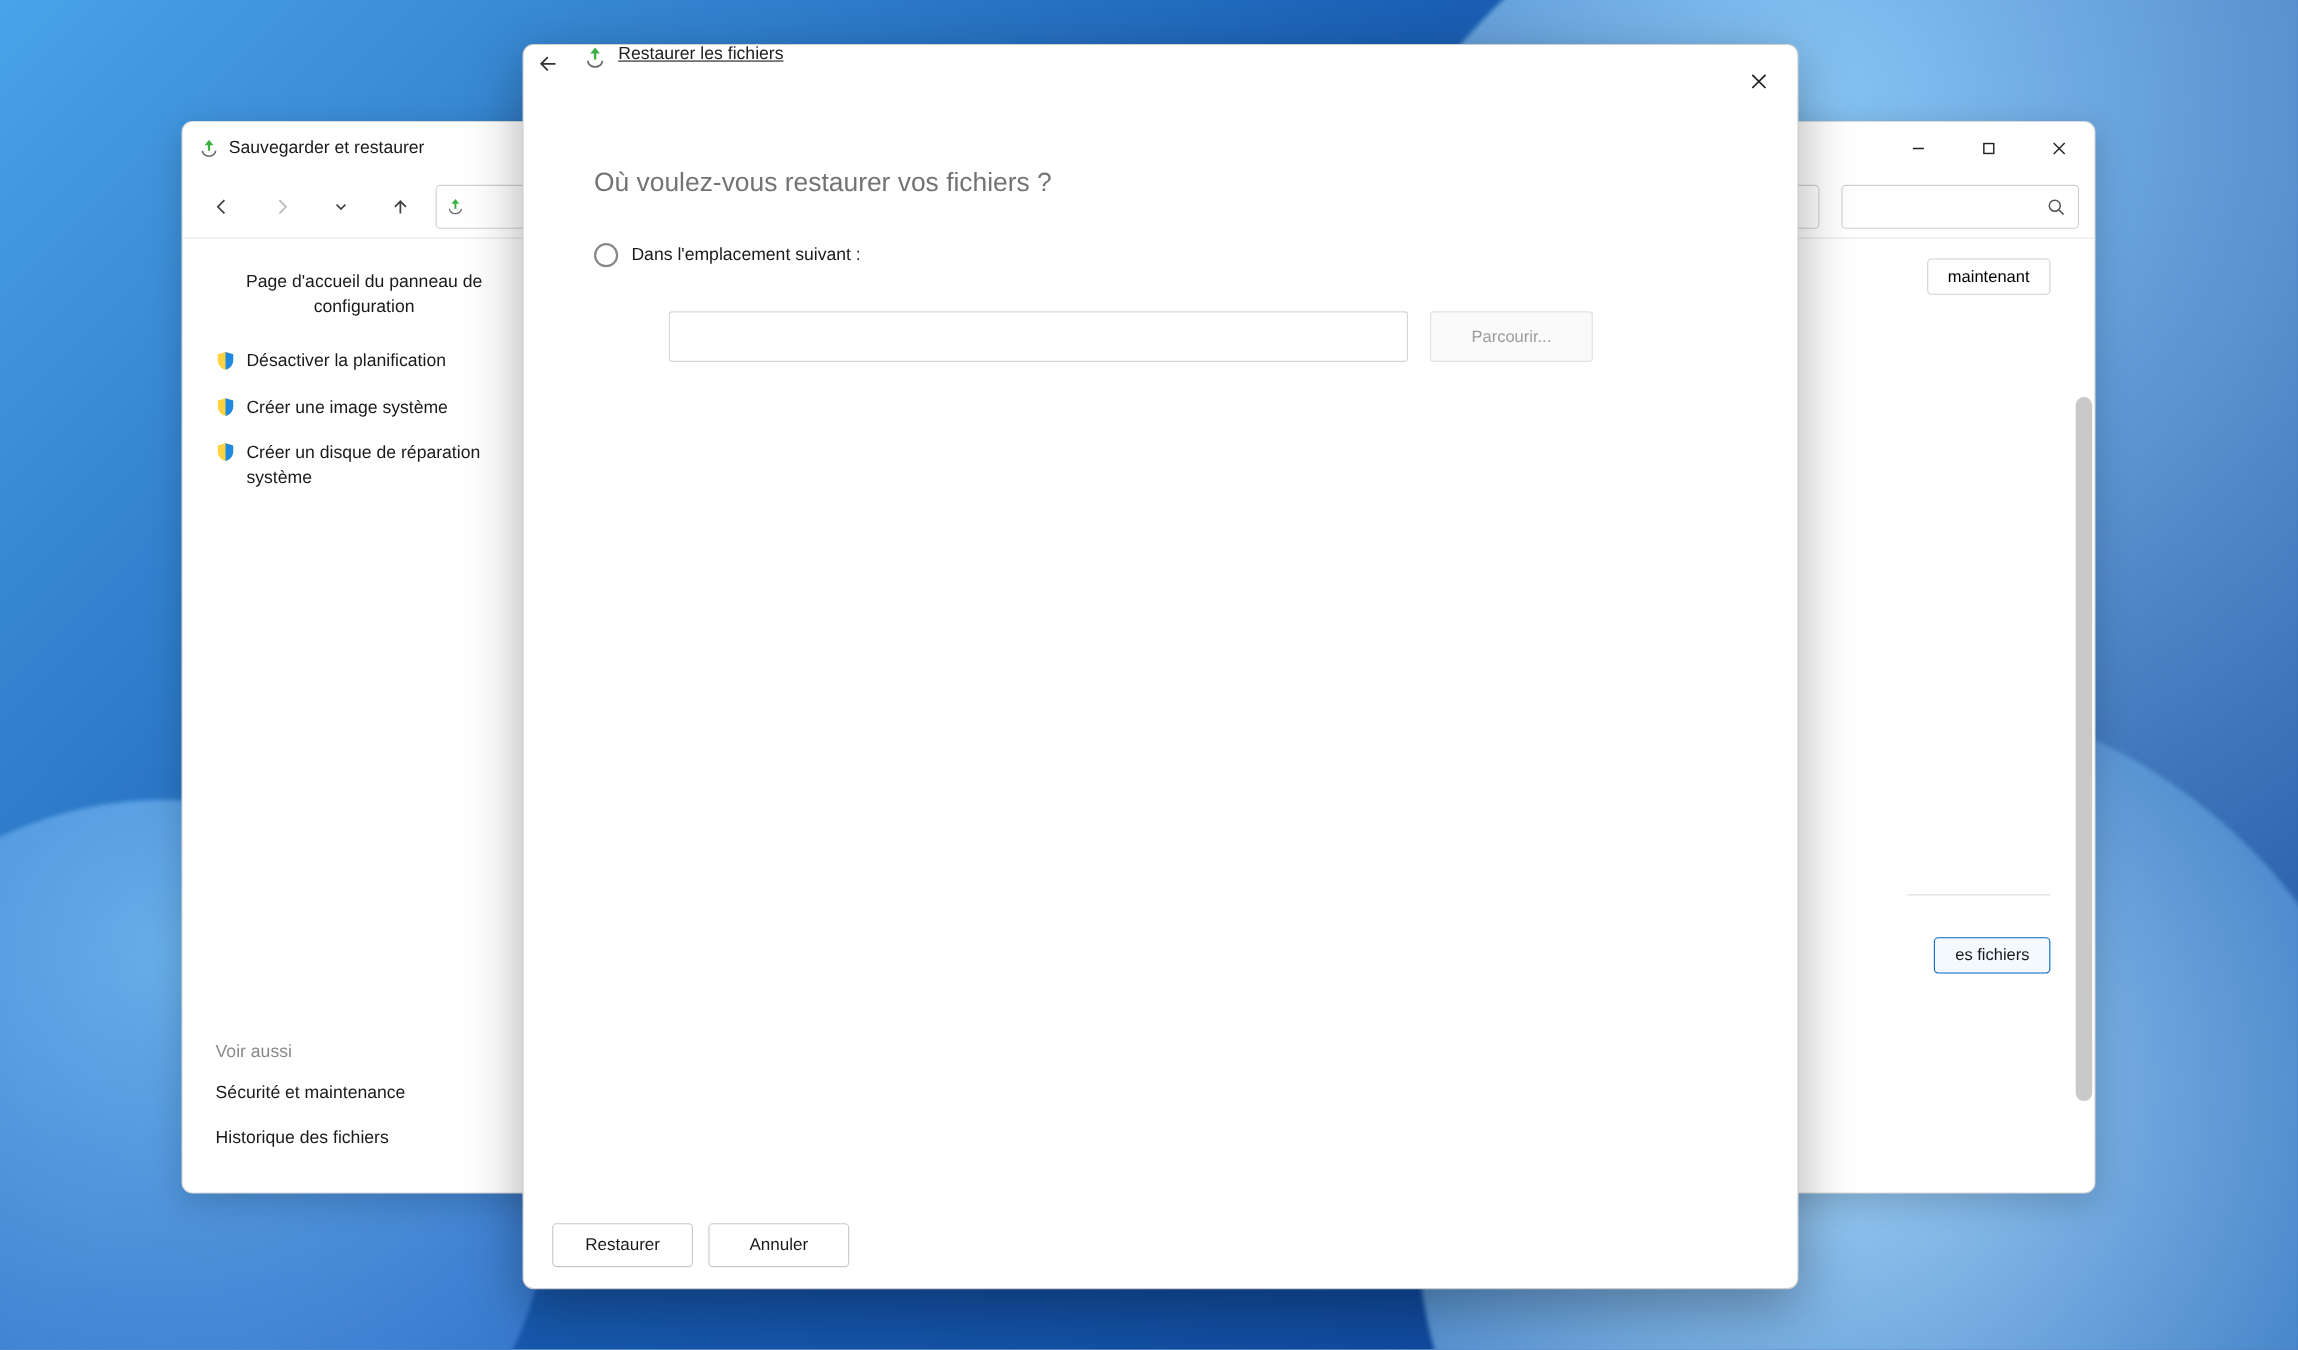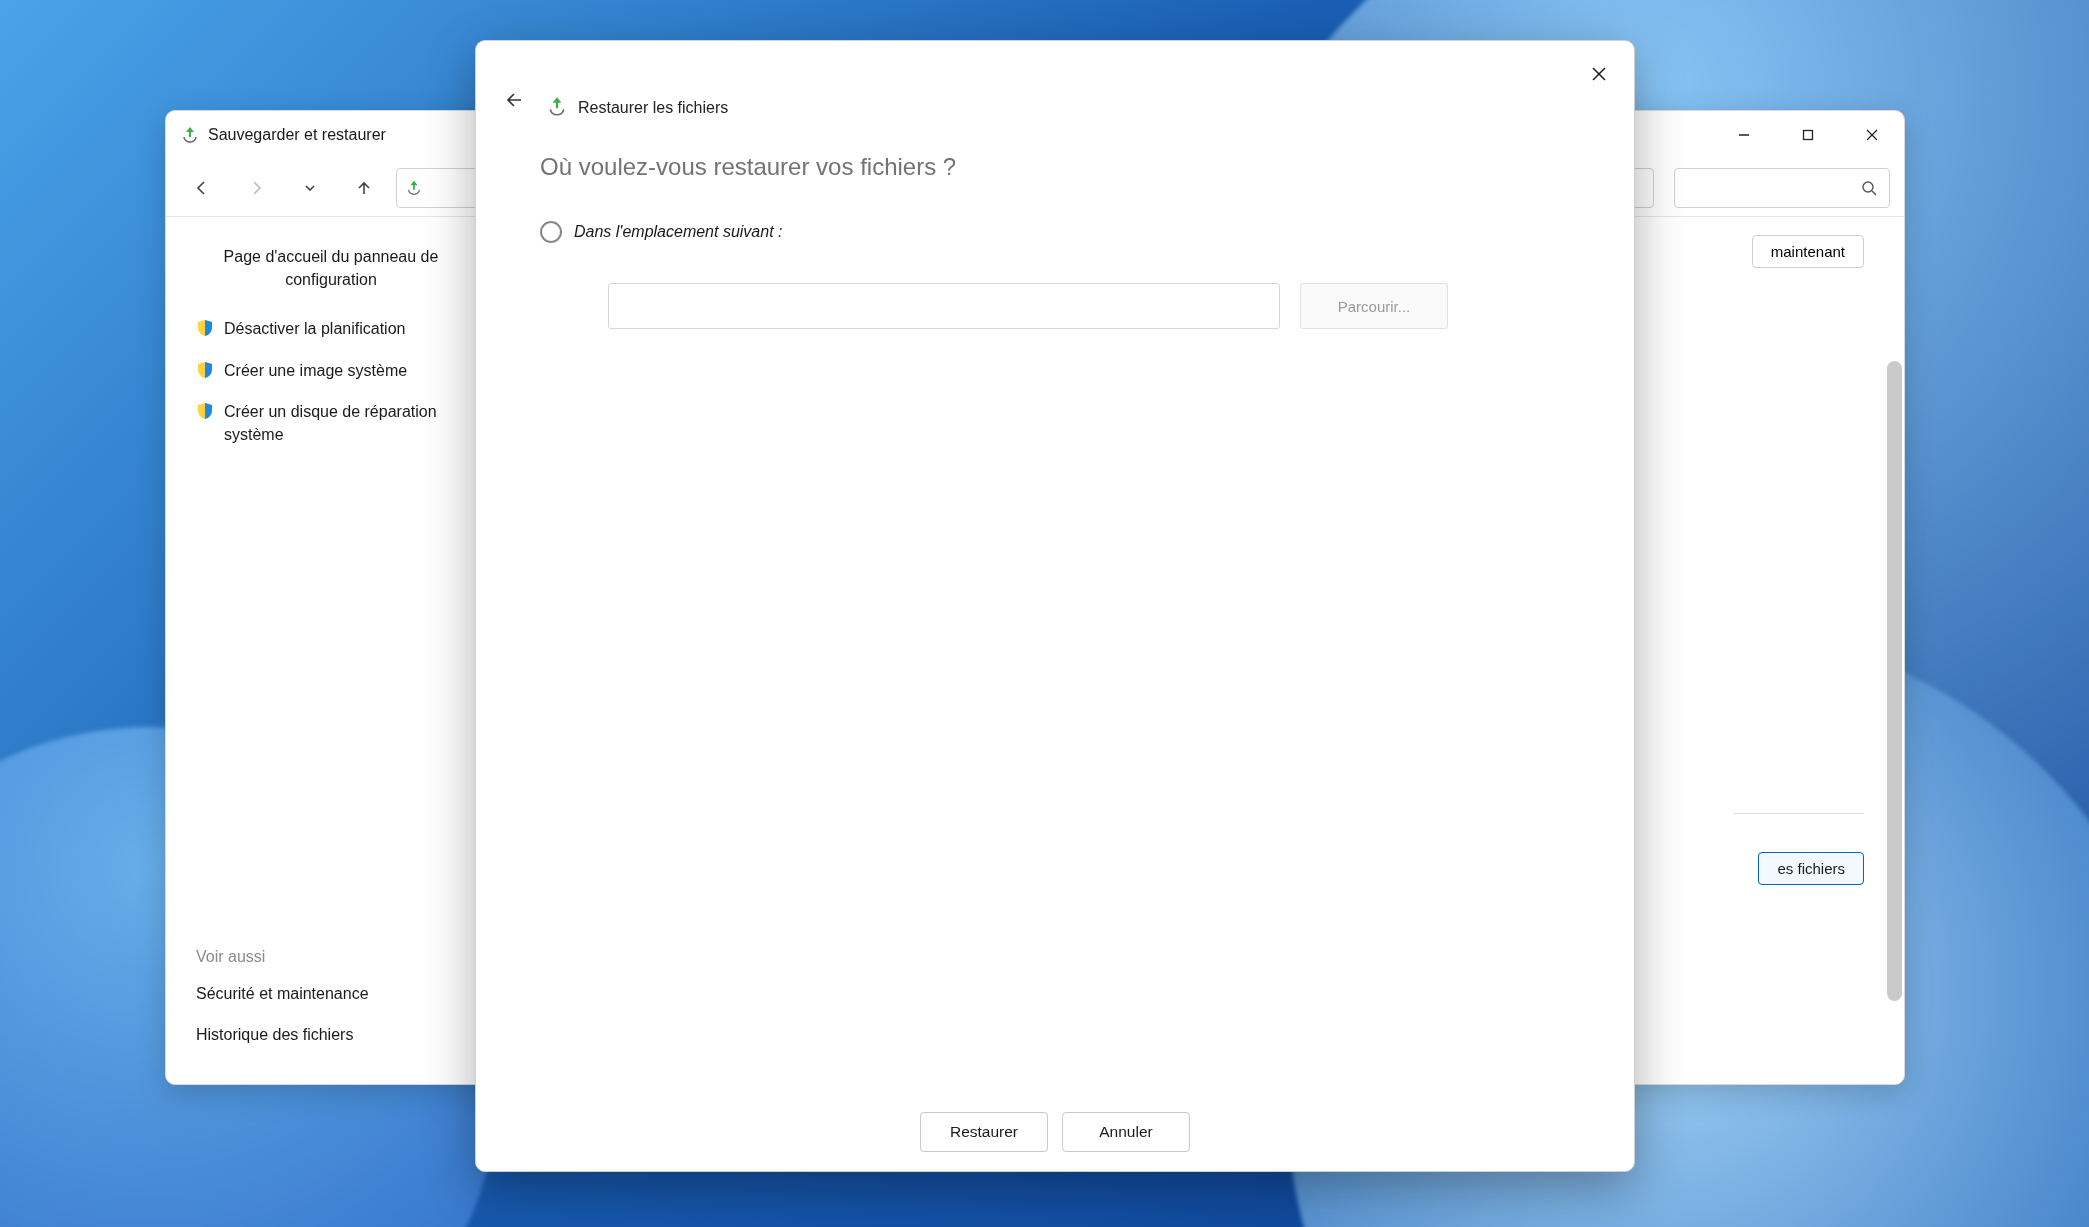--- a/index.html
+++ b/index.html
@@ -110,21 +110,21 @@
     position: absolute;
     left: 475px; top: 40px;
     width: 1160px; height: 1132px;
     background: #fff;
     border: 1px solid #cfcfcf;
     border-radius: 10px;
     box-shadow: 0 16px 50px rgba(0,0,0,0.32);
     display: flex; flex-direction: column;
   }
   .dlg-header {
-    height: 76px; display: flex; align-items: flex-end; padding: 0 22px; position: relative;
+    height: 76px; display: flex; align-items: flex-start; padding: 0 6px; position: relative; text-decoration: underline;
   }
   .dlg-header .back { width: 34px; height: 34px; display: flex; align-items: center; justify-content: center; margin-right: 14px; border-radius: 4px; }
   .dlg-header .icon { margin-right: 10px; }
   .dlg-header .title { font-size: 16px; color: #222; }
   .dlg-header .close {
     position: absolute; top: 16px; right: 18px;
     width: 34px; height: 34px; display: flex; align-items: center; justify-content: center;
     border-radius: 4px;
   }
 
@@ -151,21 +151,21 @@
     width: 672px; height: 46px; border: 1px solid #d6d6d6; border-radius: 3px;
     background: #fff; padding: 0 10px; font-size: 15px;
   }
   .path-input:disabled { background: #fff; color: #999; }
   .browse-btn {
     width: 148px; height: 46px; border: 1px solid #e1e1e1; border-radius: 3px;
     background: #fafafa; color: #9b9b9b; font-size: 15px;
   }
 
   .dlg-footer {
-    height: 78px; display: flex; align-items: center; justify-content: center;
+    height: 78px; display: flex; align-items: center; justify-content: flex-start;
     gap: 14px; padding: 0 26px; border-top: 0;
   }
   .dlg-footer button {
     min-width: 128px; height: 40px; border: 1px solid #c8c8c8; border-radius: 4px;
     background: #fff; font-size: 15.5px; color: #1a1a1a; padding: 0 20px;
     font-family: inherit;
   }
   .dlg-footer button.primary { border-color: #c8c8c8; }
 
   svg { display: block; }
@@ -313,21 +313,21 @@
           <line x1="2" y1="2" x2="14" y2="14" stroke="#222" stroke-width="1.6"></line>
           <line x1="14" y1="2" x2="2" y2="14" stroke="#222" stroke-width="1.6"></line>
         </svg>
     </div>
   </div>
 
   <div class="dlg-body">
     <h1>Où voulez-vous restaurer vos fichiers ?</h1>
 
 
-    <label class="radio-row" style="font-style:italic;">
+    <label class="radio-row" style="">
       <span class="radio"></span>
       <span>Dans l'emplacement suivant :</span>
     </label>
 
     <div class="sub-controls">
       <input class="path-input" type="text" disabled="" value="" style="">
       <button class="browse-btn" disabled="">Parcourir...</button>
     </div>
   </div>
 

